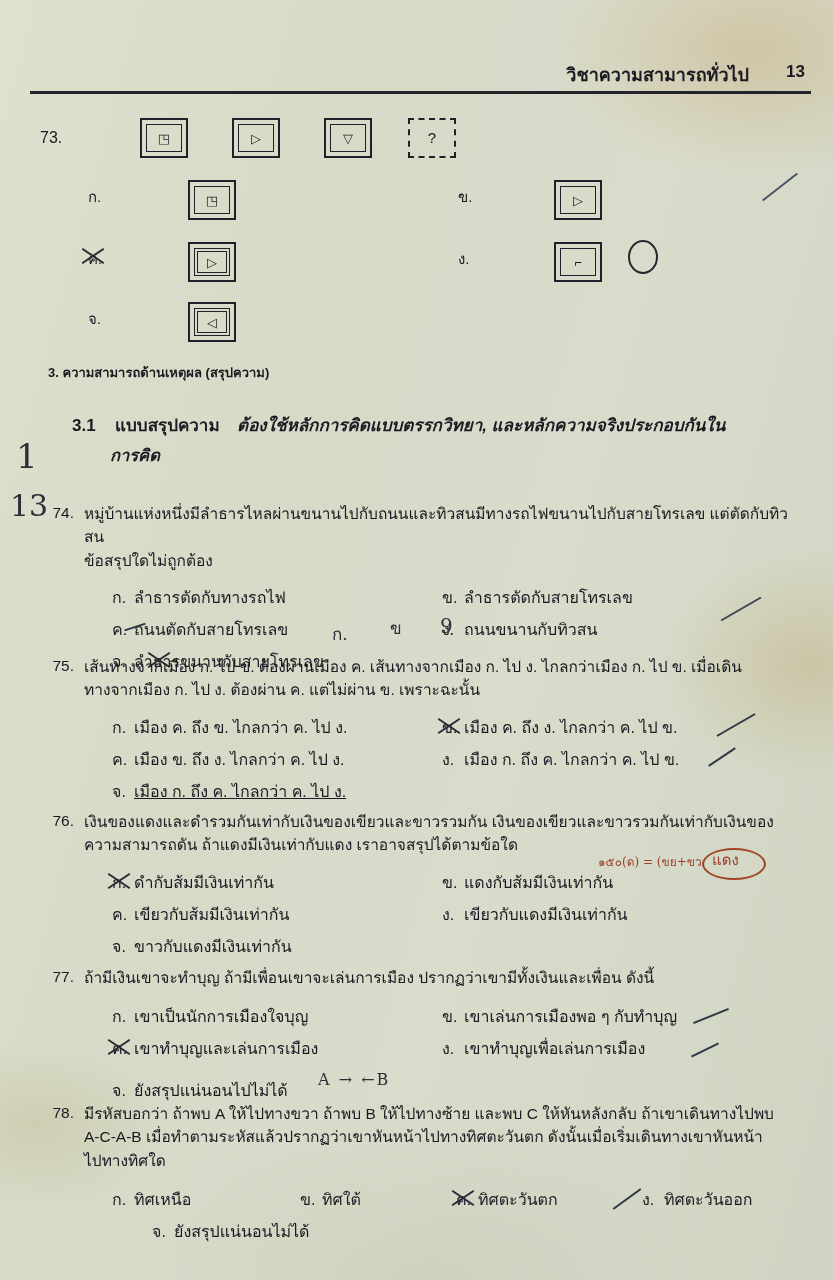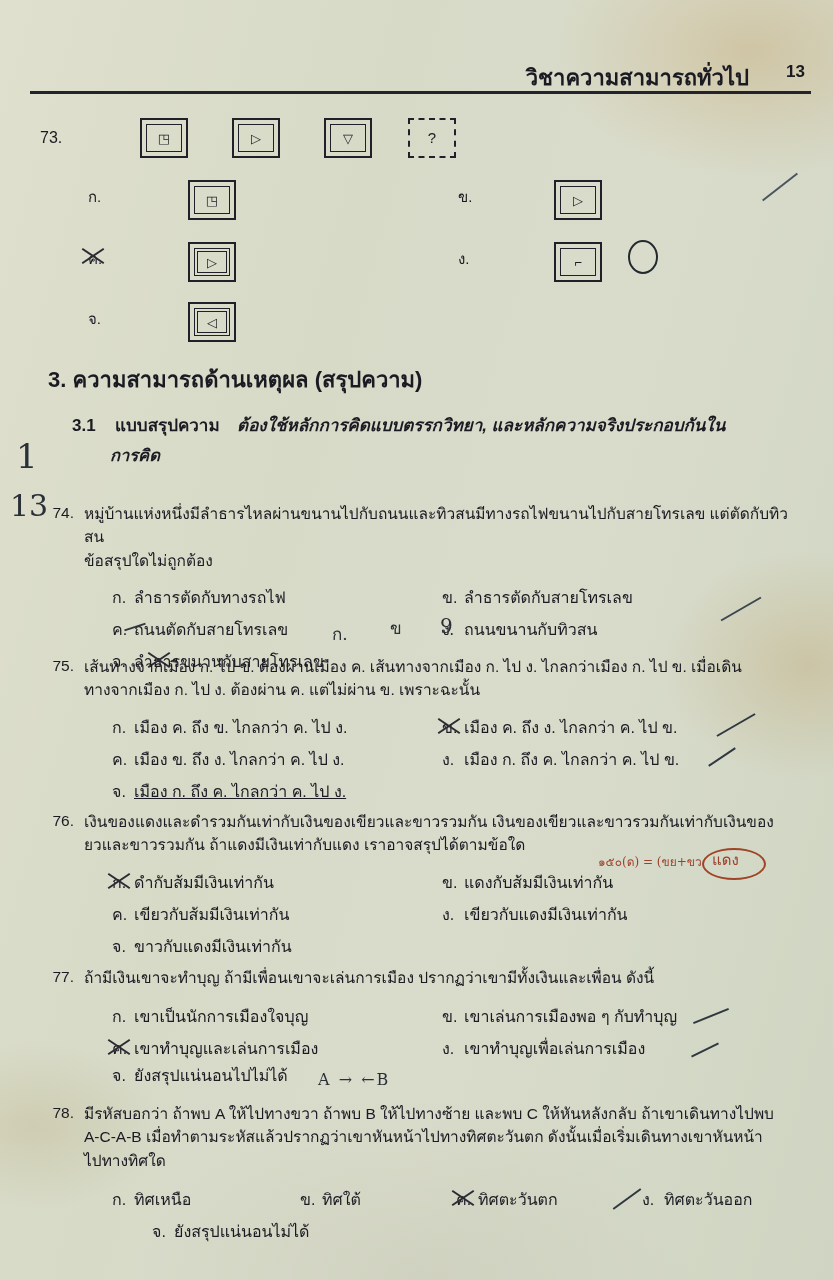--- a/index.html
+++ b/index.html
@@ -30,21 +30,21 @@
     position: absolute;
     top: 60px;
     left: 30px;
     right: 22px;
     height: 34px;
   }
   .hdr-title {
     position: absolute;
     right: 62px;
     top: 0;
-    font-size: 22px;
+    font-size: 18px;
     font-weight: bold;
     letter-spacing: 0px;
   }
   .hdr-page {
     position: absolute;
     right: 6px;
     top: 2px;
     font-size: 17px;
     font-weight: bold;
   }
@@ -134,21 +134,21 @@
     width: 26px;
     height: 30px;
     border: 2px solid #232a2f;
     border-radius: 50%;
   }
 
   
   .h-sec {
     position: absolute;
     left: 48px;
-    font-size: 22px;
+    font-size: 13px;
     font-weight: bold;
   }
   .h-sub {
     position: absolute;
     left: 72px;
     font-size: 17px;
     font-weight: bold;
   }
   .h-sub-it {
     font-style: italic;
@@ -339,21 +339,21 @@
         <span class="lt">จ.</span><span>เมือง ก. ถึง ค. ไกลกว่า ค. ไป ง.</span>
       </div>
       <div class="pen-line" style="left:630px; top:20px; width:44px; transform:rotate(-30deg);"></div>
       <div class="pen-line" style="left:622px; top:52px; width:32px; transform:rotate(-34deg);"></div>
     </div>
   </div>
 
   <div class="q" style="top:810px;">
     <div class="num">76.</div>
     <div class="stem">เงินของแดงและดำรวมกันเท่ากับเงินของเขียวและขาวรวมกัน เงินของเขียวและขาวรวมกันเท่ากับเงินของ</div>
-    <div class="stem">ยวและขาวรวมกัน ถ้าแดงมีเงินเท่ากับแดง เราอาจสรุปได้ตามข้อใด</div>
+    <div class="stem">ความสามารถดัน ถ้าแดงมีเงินเท่ากับแดง เราอาจสรุปได้ตามข้อใด</div>
     <div class="choices" style="height:96px;">
       <div class="ch" style="left:28px; top:12px;">
         <span class="lt">ก.</span><span>ดำกับส้มมีเงินเท่ากัน</span>
       </div>
       <div class="strike" style="left:22px; top:8px;"></div>
       <div class="ch" style="left:358px; top:12px;">
         <span class="lt">ข.</span><span>แดงกับส้มมีเงินเท่ากัน</span>
       </div>
       <div class="ch" style="left:28px; top:44px;">
         <span class="lt">ค.</span><span>เขียวกับส้มมีเงินเท่ากัน</span>
@@ -381,21 +381,21 @@
       <div class="ch" style="left:358px; top:14px;">
         <span class="lt">ข.</span><span>เขาเล่นการเมืองพอ ๆ กับทำบุญ</span>
       </div>
       <div class="ch" style="left:28px; top:46px;">
         <span class="lt">ค.</span><span>เขาทำบุญและเล่นการเมือง</span>
       </div>
       <div class="strike" style="left:22px; top:42px;"></div>
       <div class="ch" style="left:358px; top:46px;">
         <span class="lt">ง.</span><span>เขาทำบุญเพื่อเล่นการเมือง</span>
       </div>
-      <div class="ch" style="left:28px; top:73px;">
+      <div class="ch" style="left:28px; top:88px;">
         <span class="lt">จ.</span><span>ยังสรุปแน่นอนไปไม่ได้</span>
       </div>
       <div class="pen-line" style="left:608px; top:24px; width:38px; transform:rotate(-22deg);"></div>
       <div class="pen-line" style="left:606px; top:58px; width:30px; transform:rotate(-26deg);"></div>
     </div>
   </div>
 
   <div class="hand" style="left:318px; top:1068px; font-size:16px; letter-spacing:2px;">A →   ←B</div>
 
   <div class="q" style="top:1102px;">

